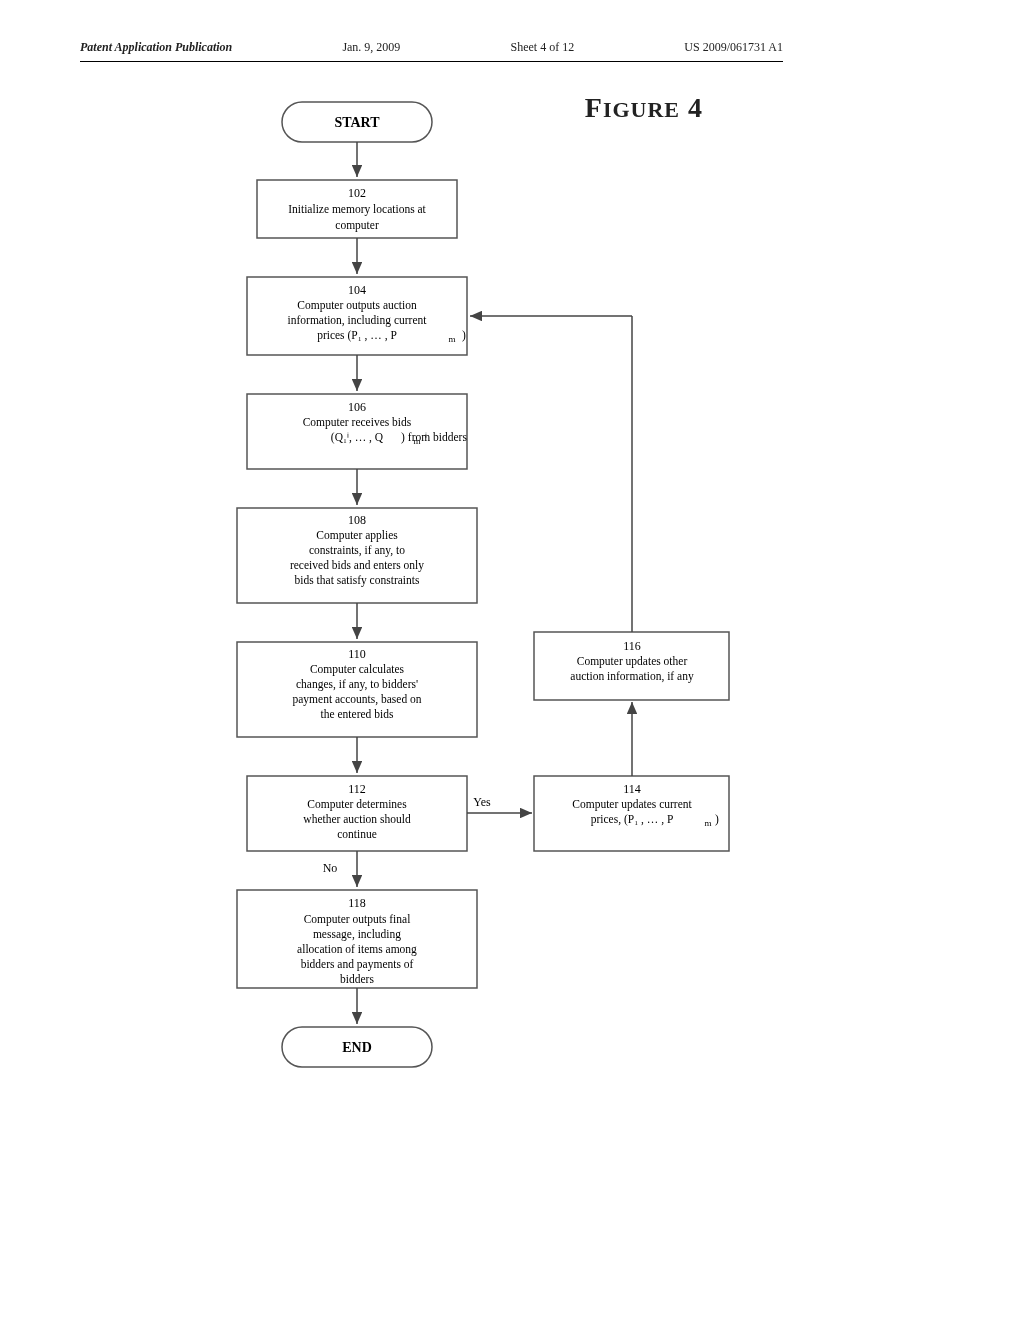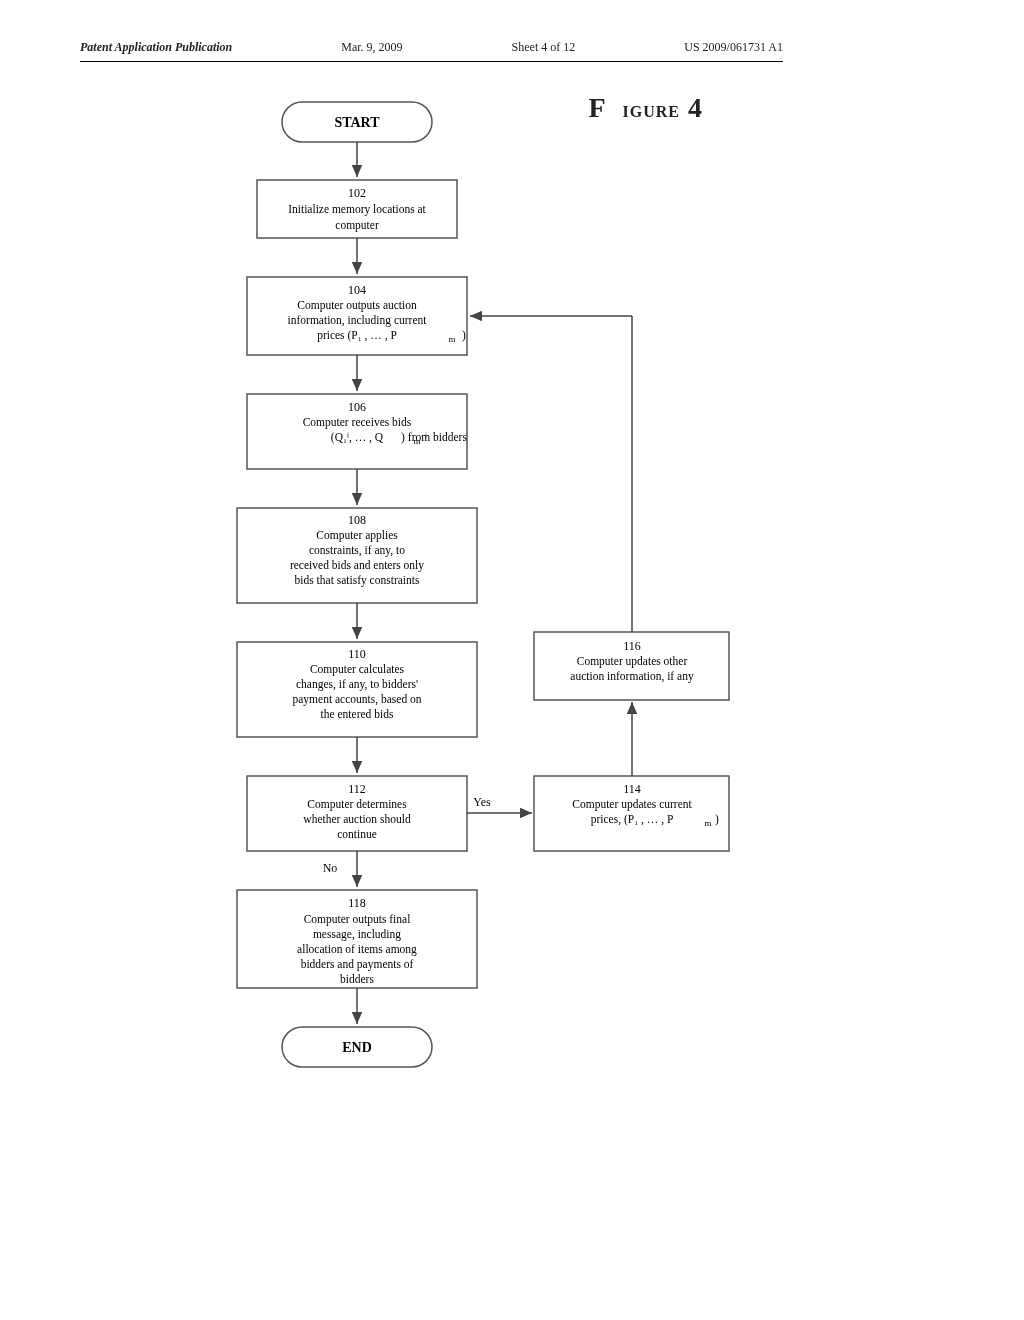--- a/index.html
+++ b/index.html
@@ -70,27 +70,27 @@
     text {
       font-family: 'Times New Roman', Times, serif;
     }
   </style>
 </head>
 <body>
 
 <div class="page">
   <div class="header">
     <span class="header-left">Patent Application Publication</span>
-    <span class="header-center">Mar. 9, 2009</span>
+    <span class="header-center">Jan. 9, 2009</span>
     <span class="header-sheet">Sheet 4 of 12</span>
     <span class="header-right">US 2009/061731 A1</span>
   </div>
 
   <div class="diagram-area">
-    <div class="figure-title">F<span style="font-size:16px;font-variant:small-caps;margin-left:16px;">IGURE</span> 4</div>
+    <div class="figure-title">F<span style="font-size:22px;font-variant:small-caps;">IGURE</span> 4</div>
 
     <div class="diagram-svg-container">
       <svg viewBox="0 0 700 1100">
 
         <defs>
           <marker id="arrowhead" markerWidth="8" markerHeight="7" refX="8" refY="3.5" orient="auto">
             <polygon points="0 0, 8 3.5, 0 7" fill="#444"></polygon>
           </marker>
         </defs>
 

